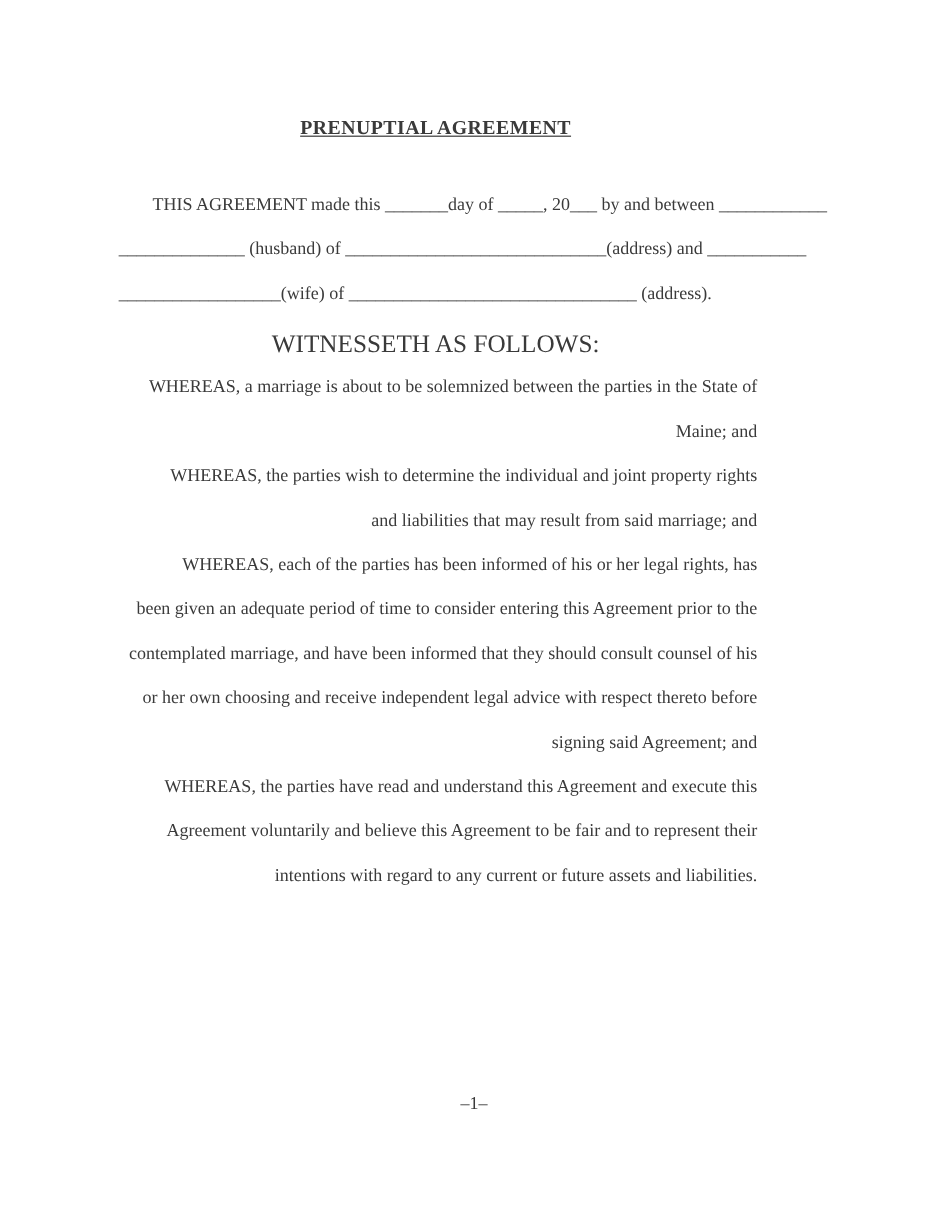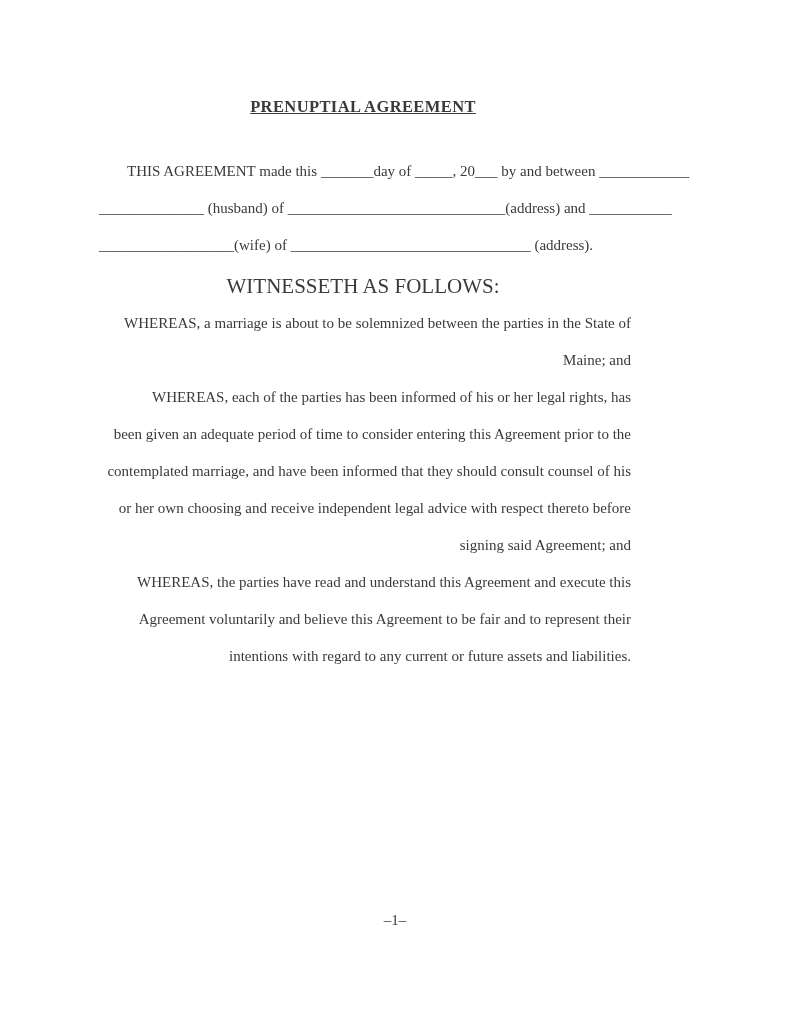--- a/index.html
+++ b/index.html
@@ -79,19 +79,20 @@
   <div class="body-text intro-block">
     <div class="intro-line indent">THIS AGREEMENT made this _______day of _____, 20___ by and between ____________</div>
     <div class="intro-line">______________ (husband) of _____________________________(address) and ___________</div>
     <div class="intro-line">__________________(wife) of ________________________________ (address).</div>
   </div>
 
   <h2 class="center-heading">WITNESSETH AS FOLLOWS:</h2>
 
   <div class="body-text">
     <p class="para">WHEREAS, a marriage is about to be solemnized between the parties in the State of Maine; and</p>
+    <p class="para">WHEREAS, the parties wish to determine the individual and joint property rights and liabilities that may result from said marriage; and</p>
     <p class="para">WHEREAS, each of the parties has been informed of his or her legal rights, has been given an adequate period of time to consider entering this Agreement prior to the contemplated marriage, and have been informed that they should consult counsel of his or her own choosing and receive independent legal advice with respect thereto before signing said Agreement; and</p>
     <p class="para">WHEREAS, the parties have read and understand this Agreement and execute this Agreement voluntarily and believe this Agreement to be fair and to represent their intentions with regard to any current or future assets and liabilities.</p>
   </div>
 
   <div class="page-number">–1–</div>
 
 </div>
 
 </body></html>

